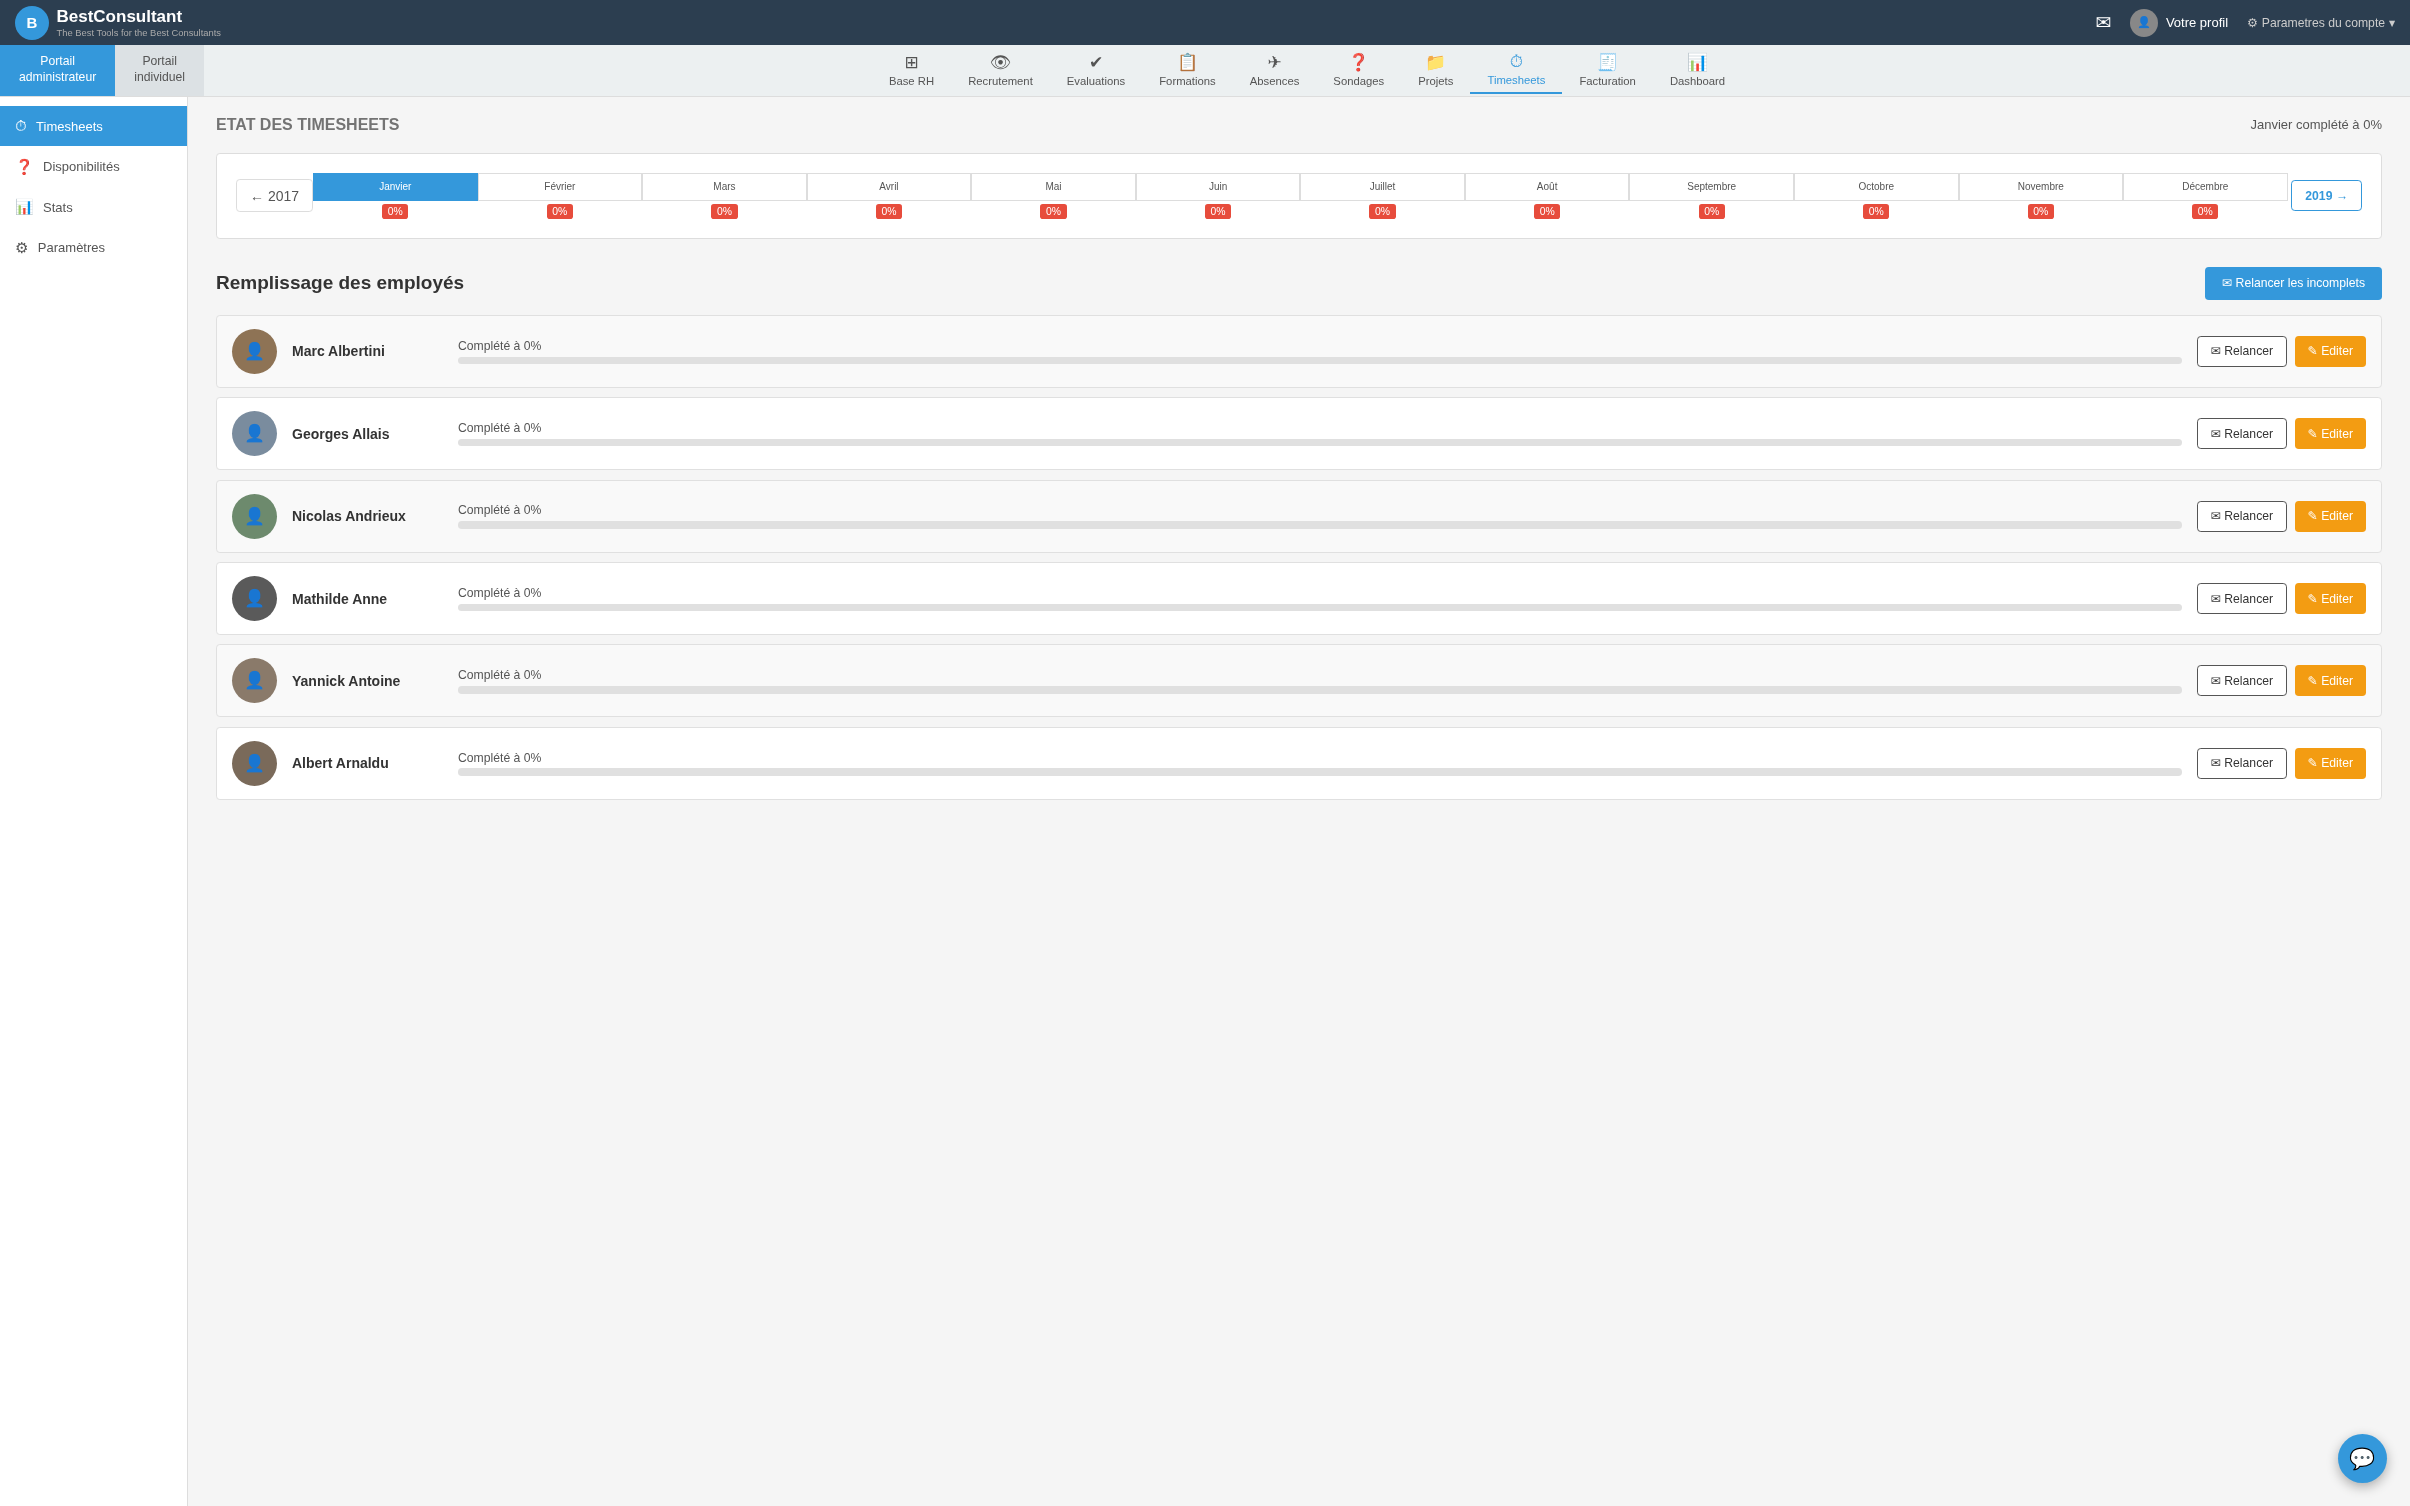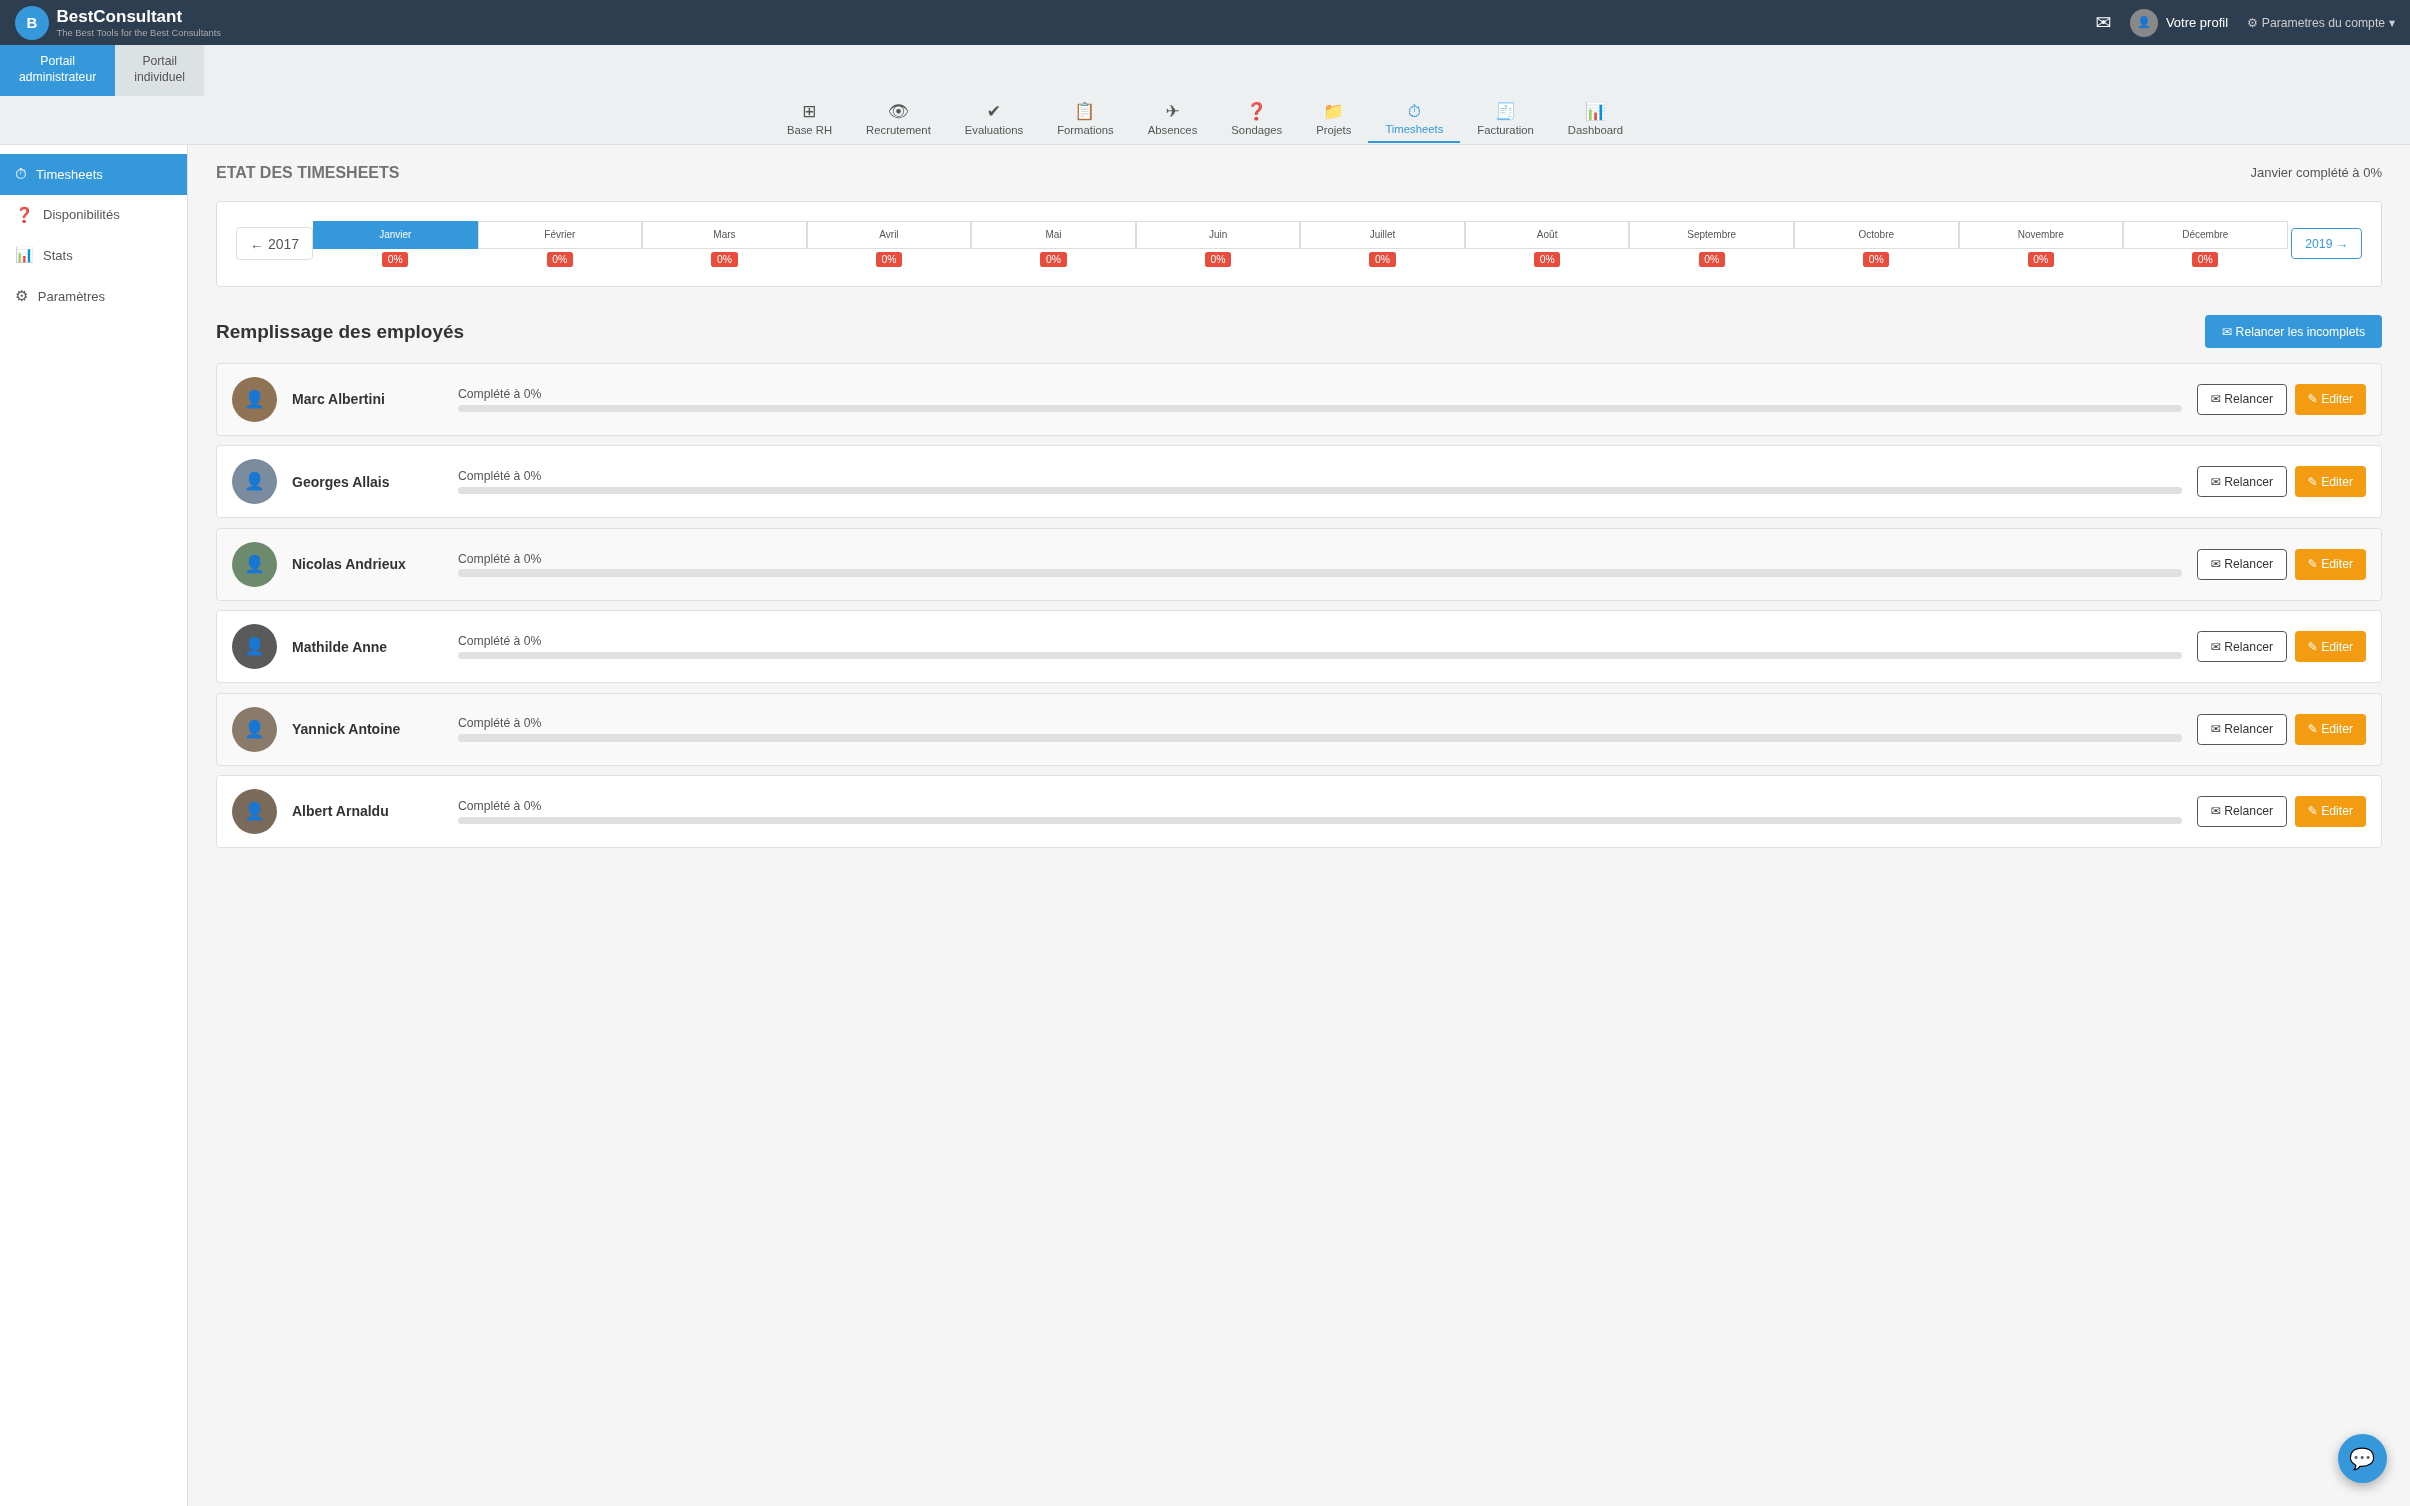--- a/index.html
+++ b/index.html
@@ -42,21 +42,20 @@
       font-size: 11.3px; color: white;
     }
     .params-area { color: #ccc; font-size: 12.2px; cursor: pointer; display: flex; align-items: center; gap: 3.8px; }
 
     
     .nav-tabs-bar {
       background: #ecf0f1;
       border-bottom: 1.9px solid #ddd;
       display: flex;
       align-items: stretch;
-      flex-direction: column;
     }
     .portal-tabs {
       display: flex;
     }
     .portal-tab {
       padding: 9.4px 19px;
       font-size: 12.2px;
       cursor: pointer;
       background: #dce1e4;
       color: #555;
@@ -164,20 +163,21 @@
     }
     .year-btn-next {
       margin-left: 3.8px;
       border: 1.9px solid #3498db;
       color: #3498db;
       border-radius: 3.8px;
       padding: 7.5px 13px;
       background: white;
       cursor: pointer;
       font-size: 12.2px;
+      font-weight: bold;
     }
     .month-col {
       display: flex; flex-direction: column; align-items: center;
       flex: 1;
     }
     .month-btn {
       width: 100%;
       padding: 7.5px 3.8px;
       border: 0.9px solid #ddd;
       background: white;

